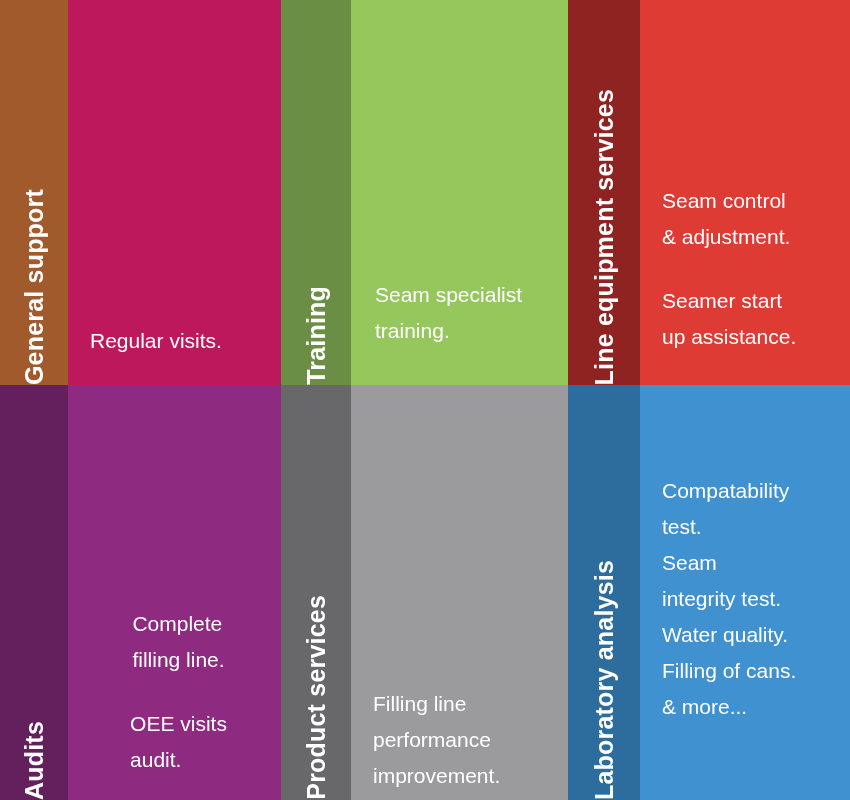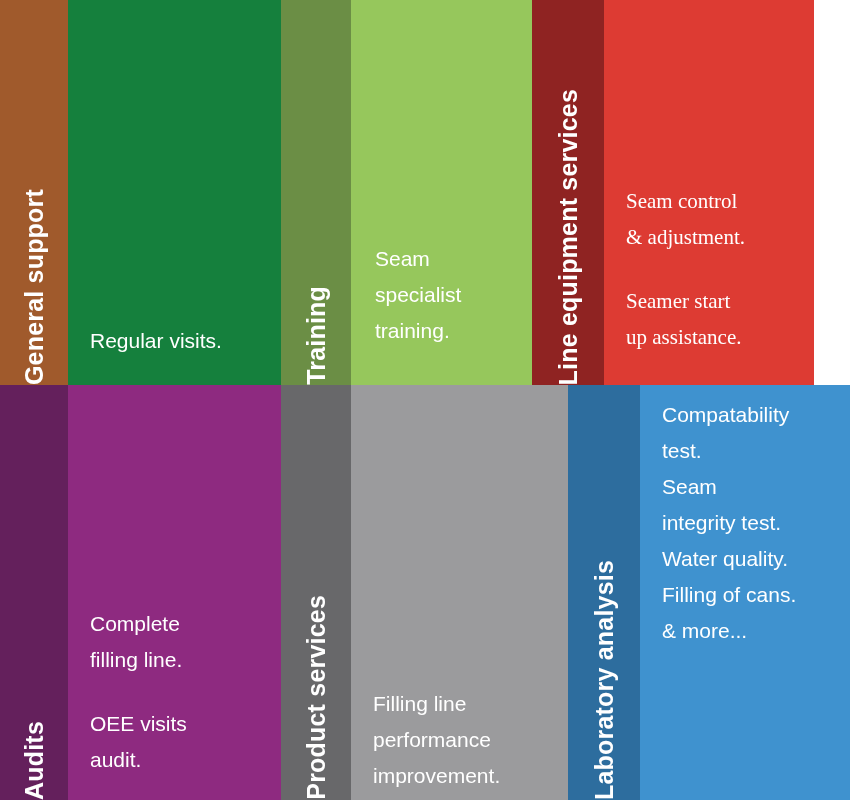--- a/index.html
+++ b/index.html
@@ -67,67 +67,67 @@
     color: #ffffff;
     white-space: pre-line;
   }
 
   
   .align-bottom { justify-content: flex-end; padding-bottom: 26px; }
   .align-bottom .item + .item { margin-top: 28px; }
 
   .align-center-low { justify-content: flex-end; padding-bottom: 18px; }
 
-  .spread { justify-content: flex-start; padding-top: 14px; }
+  .spread { justify-content: center; padding-top: 14px; }
   .spread .item + .item { }
 </style>
 </head>
 <body>
 
 <div class="matrix">
 
   <div class="row row-top">
 
     <div class="cell cat" style="width:68px;background:#a05a2c;">
       <span class="cat-label">General support</span>
     </div>
 
-    <div class="cell content align-bottom" style="width:213px;background:#15803d;">
+    <div class="cell content align-bottom" style="width:213px;background:#be185d;">
       <div class="item">Regular visits.</div>
     </div>
 
     <div class="cell cat" style="width:70px;background:#6b8e45;">
       <span class="cat-label">Training</span>
     </div>
 
-    <div class="cell content align-center-low" style="width:181px;background:#96c75c;padding-bottom:36px;padding-left:24px;">
+    <div class="cell content align-center-low" style="width:217px;background:#96c75c;padding-bottom:36px;padding-left:24px;">
       <div class="item">Seam specialist
 training.</div>
     </div>
 
     <div class="cell cat" style="width:72px;background:#8f2322;">
       <span class="cat-label">Line equipment services</span>
     </div>
 
-    <div class="cell content align-bottom" style="width:210px;background:#dd3b33;padding-bottom:30px;font-family:Liberation Serif, serif;">
+    <div class="cell content align-bottom" style="width:210px;background:#dd3b33;padding-bottom:30px;">
       <div class="item">Seam control
 &amp; adjustment.</div>
       <div class="item">Seamer start
 up assistance.</div>
     </div>
 
   </div>
 
   <div class="row row-bottom">
 
     <div class="cell cat" style="width:68px;background:#64205c;">
       <span class="cat-label">Audits</span>
     </div>
 
-    <div class="cell content align-bottom" style="width:213px;background:#8e2a80;padding-bottom:22px;">
+    <div class="cell content align-bottom" style="width:213px;background:#8e2a80;padding-bottom:22px;align-items:center;">
       <div class="item">Complete
 filling line.</div>
       <div class="item">OEE visits
 audit.</div>
     </div>
 
     <div class="cell cat" style="width:70px;background:#68686a;">
       <span class="cat-label">Product services</span>
     </div>
 

